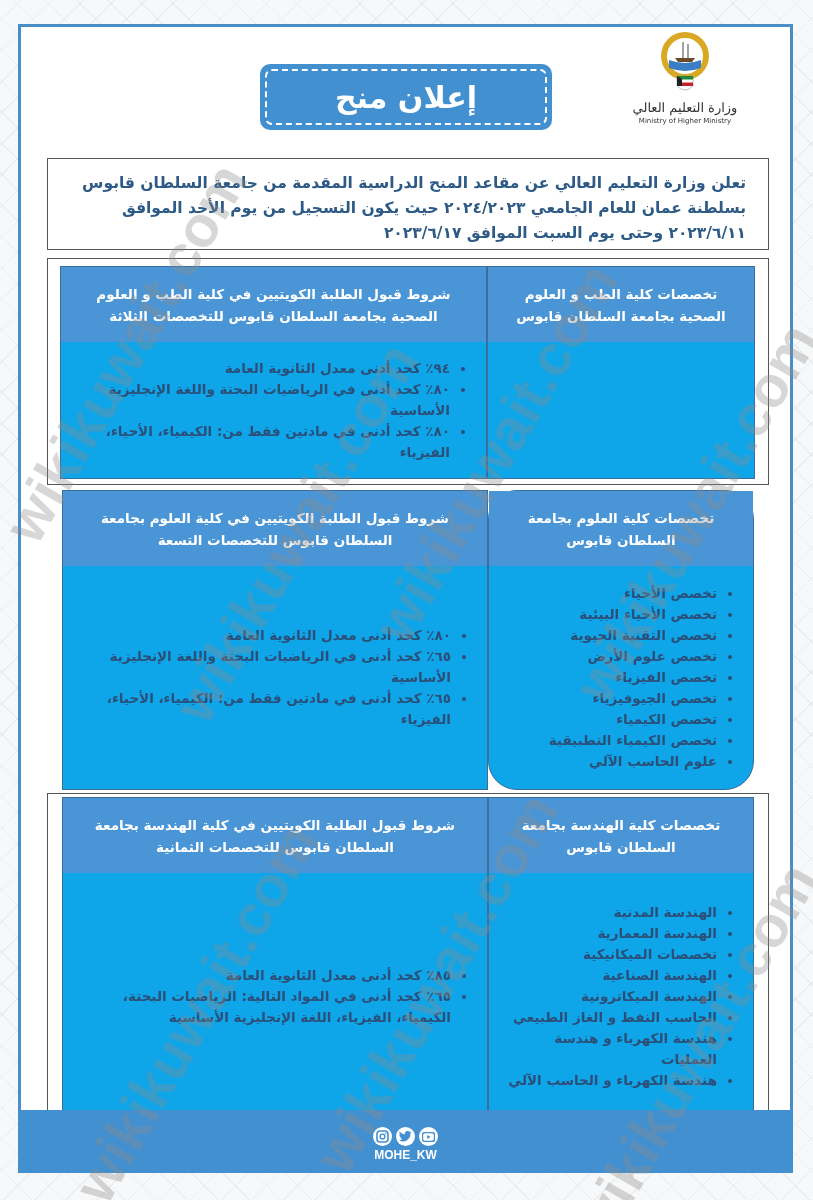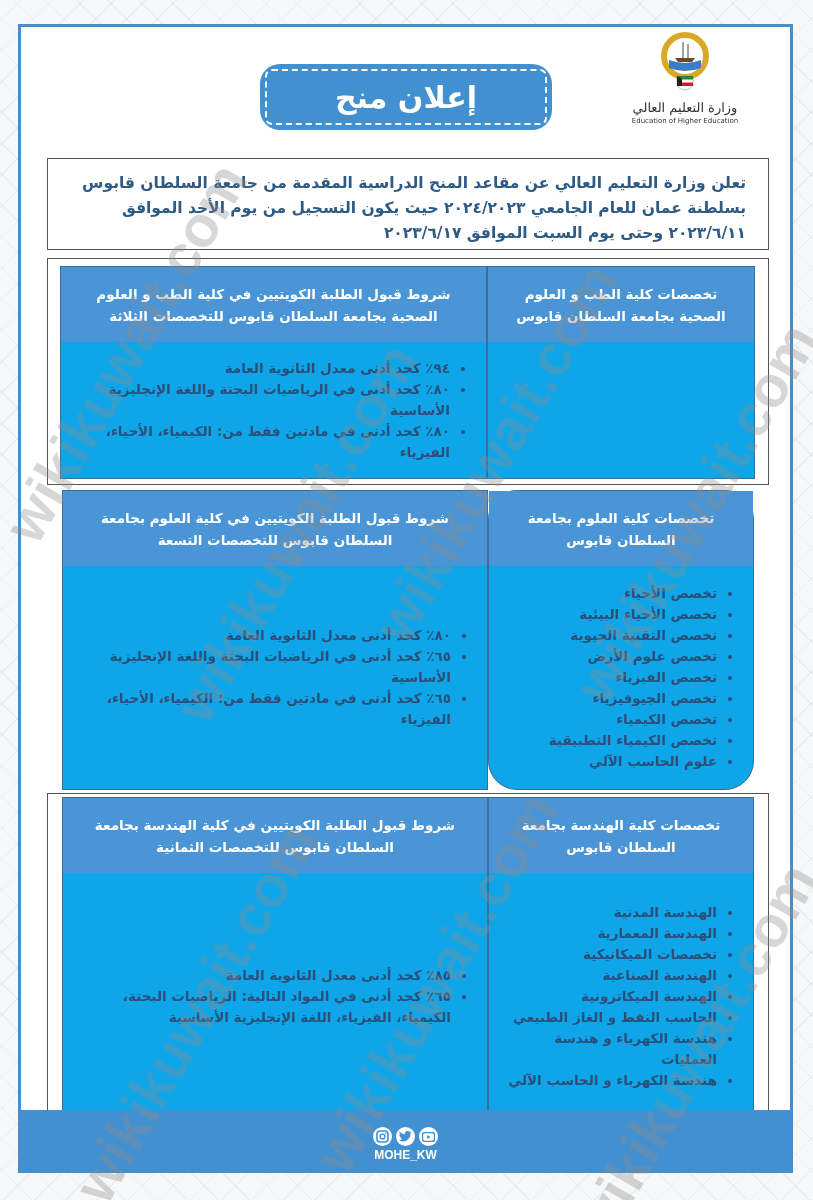--- a/index.html
+++ b/index.html
@@ -21,21 +21,21 @@
   .logo {
     position:absolute; left:630px; top:30px; width:110px; height:115px; text-align:center;
   }
   .logo .emblem {
     width:56px; height:66px; margin:0 auto; position:relative;
   }
   .logo .ar { font-size:13px; color:#333; margin-top:4px; direction:rtl; font-family:"DejaVu Serif", serif; }
   .logo .en { font-size:7px; color:#333; margin-top:2px; }
   .title-box {
     position:absolute; left:260px; top:64px; width:292px; height:66px;
-    background:#4290d0; border-radius:20px; box-sizing:border-box;
+    background:#4290d0; border-radius:10px; box-sizing:border-box;
     display:flex; align-items:center; justify-content:center;
   }
   .title-box::after {
     content:""; position:absolute; inset:5px; border:2px dashed #ffffff; border-radius:7px;
   }
   .title-box span { color:#fff; font-size:30px; font-weight:bold; direction:rtl; }
   .intro {
     position:absolute; left:47px; top:158px; width:722px; height:92px;
     border:1.5px solid #555; box-sizing:border-box; background:#fff;
     direction:rtl; padding:12px 22px 0 10px;
@@ -88,21 +88,21 @@
       <path d="M18 28 L38 28 L35 32 L21 32Z" fill="#6b4a2a"></path>
       <line x1="26" y1="12" x2="26" y2="28" stroke="#444" stroke-width="1"></line>
       <line x1="31" y1="14" x2="31" y2="28" stroke="#444" stroke-width="1"></line>
       <path d="M20 46 L36 46 L36 56 Q28 64 20 56Z" fill="#ffffff" stroke="#999" stroke-width="0.6"></path>
       <rect x="20" y="46" width="16" height="3.5" fill="#1f8a3a"></rect>
       <rect x="20" y="52.5" width="16" height="3.5" fill="#c8202b"></rect>
       <path d="M20 46 L25 49 L25 56 L20 56Z" fill="#222"></path>
     </svg>
   </div>
   <div class="ar">وزارة التعليم العالي</div>
-  <div class="en">Education of Higher Education</div>
+  <div class="en">Ministry of Higher Ministry</div>
 </div>
 
 <div class="title-box">
   <span>إعلان منح</span>
 </div>
 
 <div class="intro">تعلن وزارة التعليم العالي عن مقاعد المنح الدراسية المقدمة من جامعة السلطان قابوس بسلطنة عمان للعام الجامعي ٢٠٢٤/٢٠٢٣ حيث يكون التسجيل من يوم الأحد الموافق ٢٠٢٣/٦/١١ وحتى يوم السبت الموافق ٢٠٢٣/٦/١٧</div>
 
 <div class="section" style="top:258px; height:227px;"></div>
 <div class="cols" style="left:60px; top:266px; width:695px; height:213px;">

